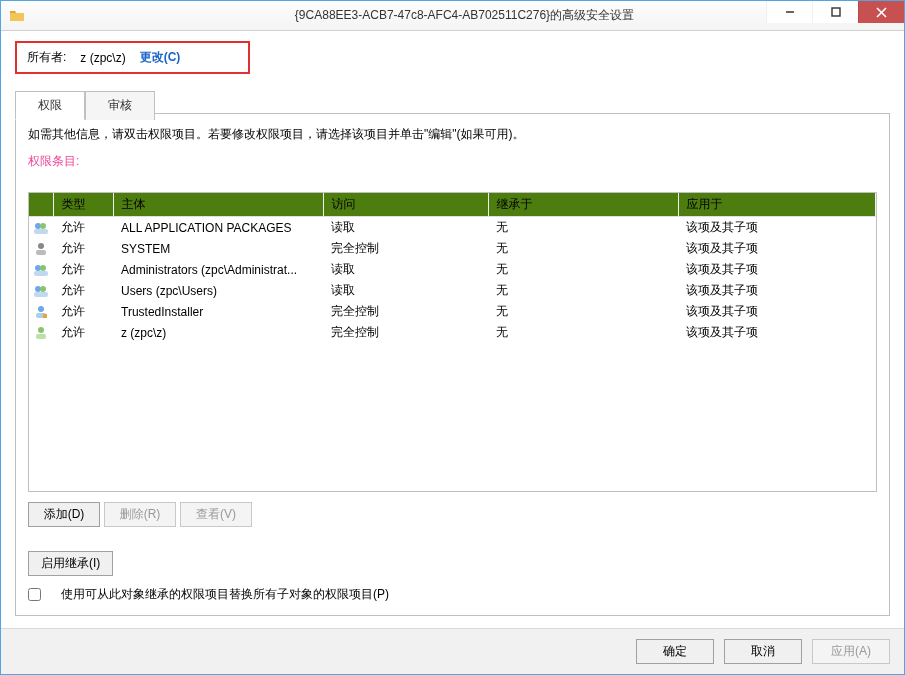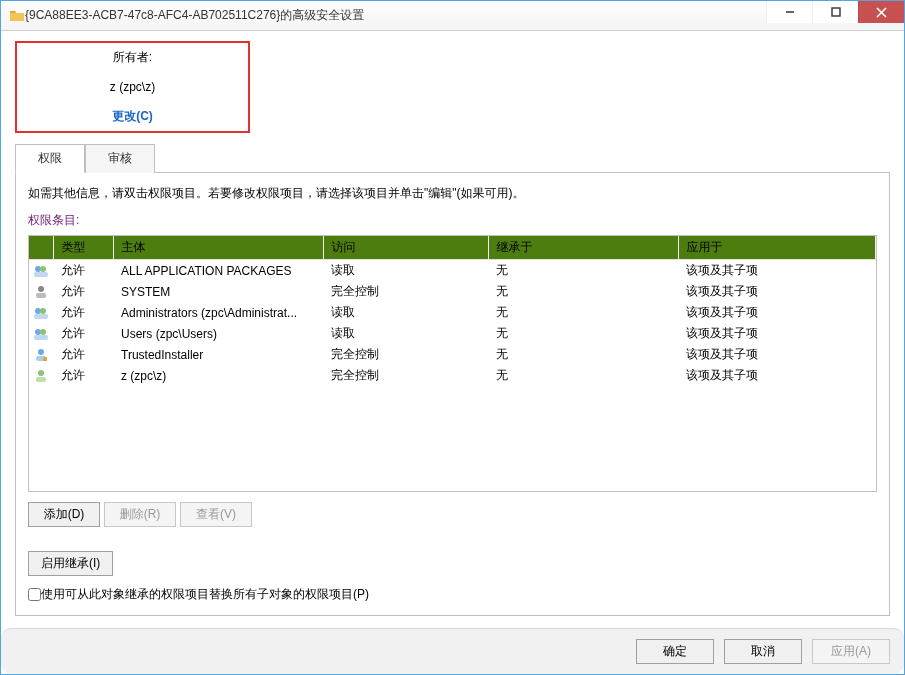--- a/index.html
+++ b/index.html
@@ -22,21 +22,21 @@
     align-items: center;
     border-bottom: 1px solid #d0d0d0;
     position: relative;
   }
   .titlebar .folder-icon {
     width: 16px; height: 16px;
     margin-left: 8px;
   }
   .titlebar .title-text {
     flex: 1;
-    text-align: left;
+    text-align: center;
     color: #333;
     font-size: 12px;
   }
   .win-controls {
     display: flex;
     height: 22px;
     position: absolute;
     top: 0;
     right: 0;
   }
@@ -62,57 +62,56 @@
   }
 
   .owner-row {
     border: 2px solid #e03030;
     padding: 6px 10px;
     display: inline-flex;
     align-items: center;
     gap: 14px;
     width: 235px;
     margin-bottom: 10px;
-    flex-direction: column;
   }
   .owner-row .lbl { color: #000; }
   .owner-row .val { color: #000; }
   .owner-row .change-link { color: #1a64c8; cursor: pointer; font-weight: bold; }
 
   .tabs {
     display: flex;
     border-bottom: 1px solid #c0c0c0;
     position: relative;
   }
   .tab {
     padding: 5px 22px;
     border: 1px solid #c0c0c0;
     border-bottom: none;
     background: #f5f5f5;
     margin-right: 0;
     position: relative;
-    top: 1px;
+    top: 7px;
     color: #333;
   }
   .tab.active {
     background: #fff;
     border-bottom: 1px solid #fff;
   }
 
   .tab-panel {
     border: 1px solid #c0c0c0;
     border-top: none;
     padding: 12px;
     flex: 1;
     display: flex;
     flex-direction: column;
   }
 
   .instructions { margin-bottom: 10px; color: #000; }
-  .entries-label { margin-bottom: 6px; color: #701a75; }
+  .entries-label { margin-bottom: 22px; color: #ec4899; }
 
   .table-wrap {
     border: 1px solid #c0c0c0;
     flex: 1;
     overflow: auto;
     background: #fff;
   }
   table {
     width: 100%;
     border-collapse: collapse;
@@ -160,32 +159,31 @@
     background: #f4f4f4;
     text-align: center;
   }
 
   .inherit-btn-row { margin-top: 24px; }
 
   .checkbox-row {
     margin-top: 10px;
     display: flex;
     align-items: center;
-    gap: 0;
+    gap: 20px;
   }
   .checkbox-row input { margin: 0; }
 
   .footer {
     border-top: 1px solid #d8d8d8;
     padding: 10px 14px;
     display: flex;
     justify-content: flex-end;
     gap: 10px;
     background: #f1f1f1;
-    border-radius: 10px;
   }
   .footer .btn { min-width: 78px; }
 </style>
 </head>
 <body>
 
 <div class="titlebar">
   <span class="folder-icon">
     <svg viewBox="0 0 16 16">
         <path fill="#f3c458" d="M1 3h5l1 2h8v8H1z"></path>

